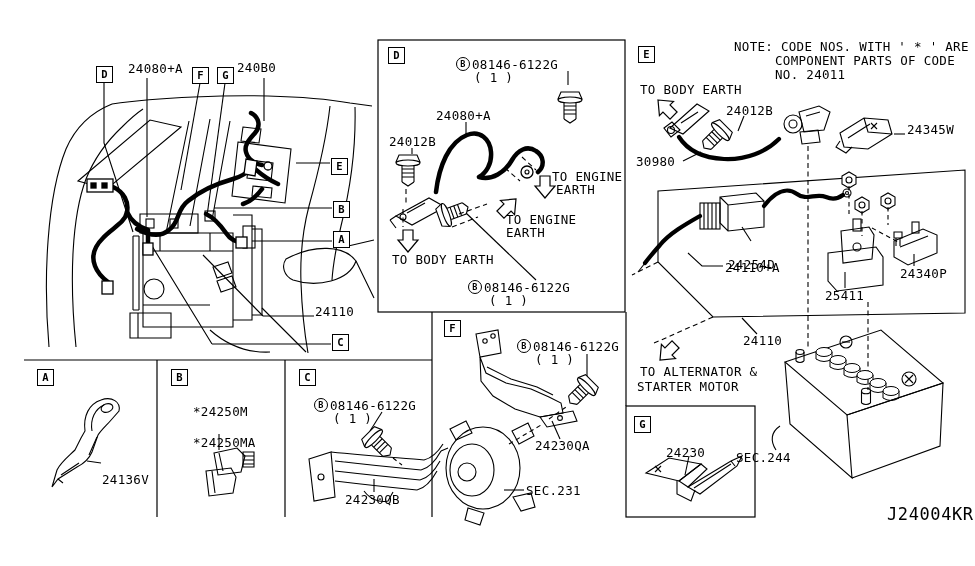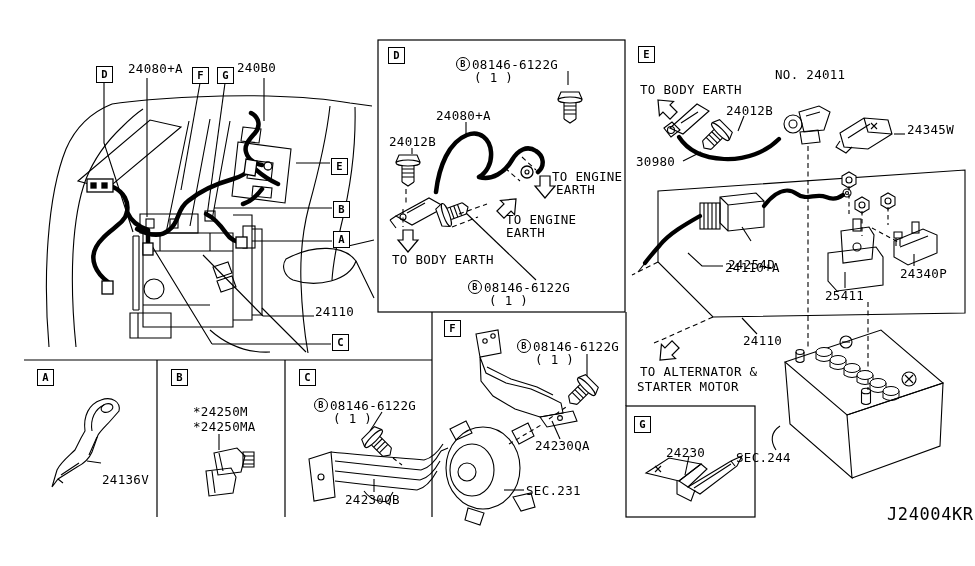--- a/index.html
+++ b/index.html
@@ -326,37 +326,39 @@
 <div class="lbl" style="left:552px;top:170px">TO ENGINE</div>
 <div class="lbl" style="left:556px;top:183px">EARTH</div>
 <div class="lbl" style="left:506px;top:213px">TO ENGINE</div>
 <div class="lbl" style="left:506px;top:226px">EARTH</div>
 <div class="lbl" style="left:392px;top:253px">TO BODY EARTH</div>
 <div class="lbl bgroup" style="left:468px;top:280px">
   <span class="bc">B</span><span>08146-6122G</span>
 </div>
 <div class="lbl" style="left:489px;top:294px">( 1 )</div>
 
+<div class="lbl" style="left:734px;top:40px">NOTE: CODE NOS. WITH ' * ' ARE</div>
+<div class="lbl" style="left:775px;top:54px">COMPONENT PARTS OF CODE</div>
 <div class="lbl" style="left:775px;top:68px">NO. 24011</div>
 <div class="lbl" style="left:640px;top:83px">TO BODY EARTH</div>
 <div class="lbl" style="left:726px;top:104px">24012B</div>
 <div class="lbl" style="left:907px;top:123px">24345W</div>
 <div class="lbl" style="left:636px;top:155px">30980</div>
 <div class="lbl" style="left:728px;top:258px">24254D</div>
 <div class="lbl" style="left:725px;top:261px">24110+A</div>
 <div class="lbl" style="left:825px;top:289px">25411</div>
 <div class="lbl" style="left:900px;top:267px">24340P</div>
 <div class="lbl" style="left:743px;top:334px">24110</div>
 <div class="lbl" style="left:640px;top:365px">TO ALTERNATOR &amp;</div>
 <div class="lbl" style="left:637px;top:380px">STARTER MOTOR</div>
 <div class="lbl" style="left:736px;top:451px">SEC.244</div>
 
 <div class="lbl" style="left:102px;top:473px">24136V</div>
 <div class="lbl" style="left:193px;top:405px">*24250M</div>
-<div class="lbl" style="left:193px;top:420px">*24250MA</div>
+<div class="lbl" style="left:193px;top:436px">*24250MA</div>
 <div class="lbl bgroup" style="left:314px;top:398px">
   <span class="bc">B</span><span>08146-6122G</span>
 </div>
 <div class="lbl" style="left:333px;top:412px">( 1 )</div>
 <div class="lbl" style="left:345px;top:493px">24230QB</div>
 <div class="lbl bgroup" style="left:517px;top:339px">
   <span class="bc">B</span><span>08146-6122G</span>
 </div>
 <div class="lbl" style="left:535px;top:353px">( 1 )</div>
 <div class="lbl" style="left:535px;top:439px">24230QA</div>

